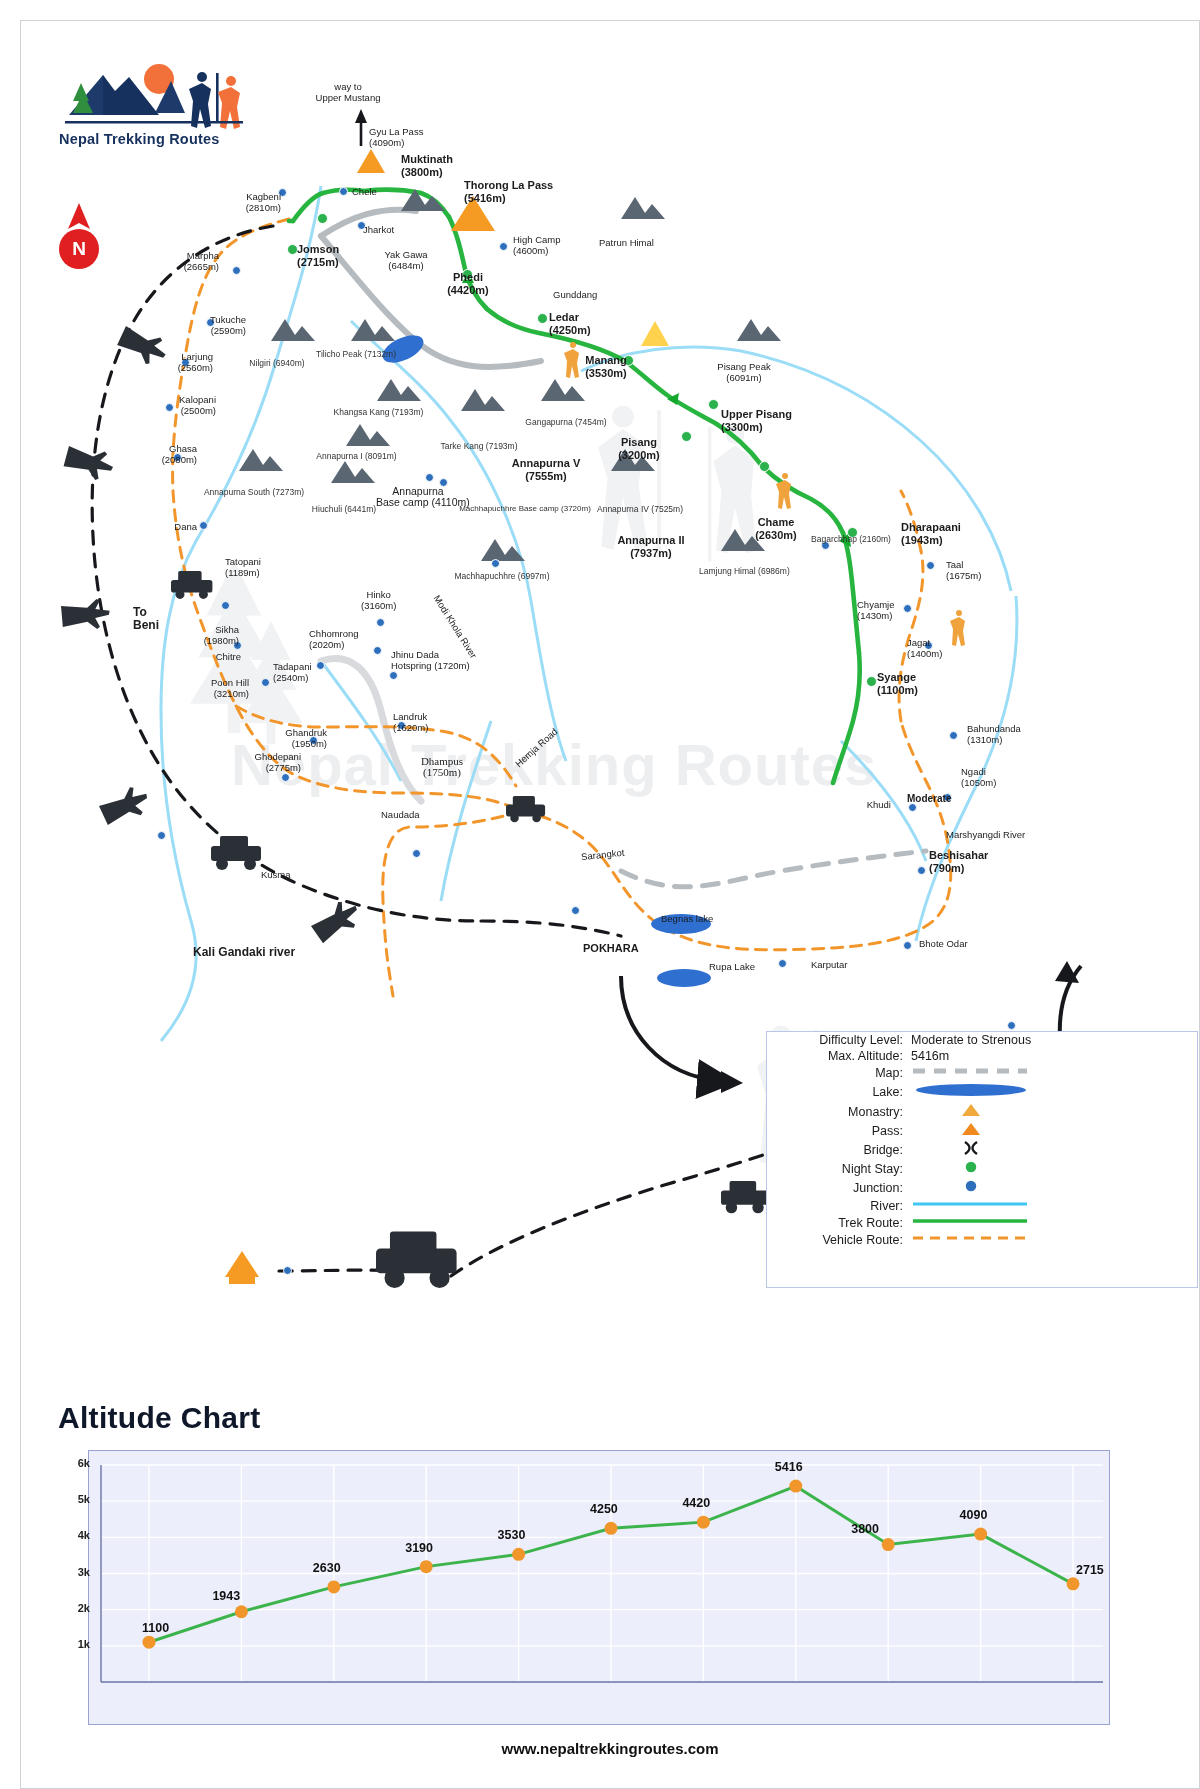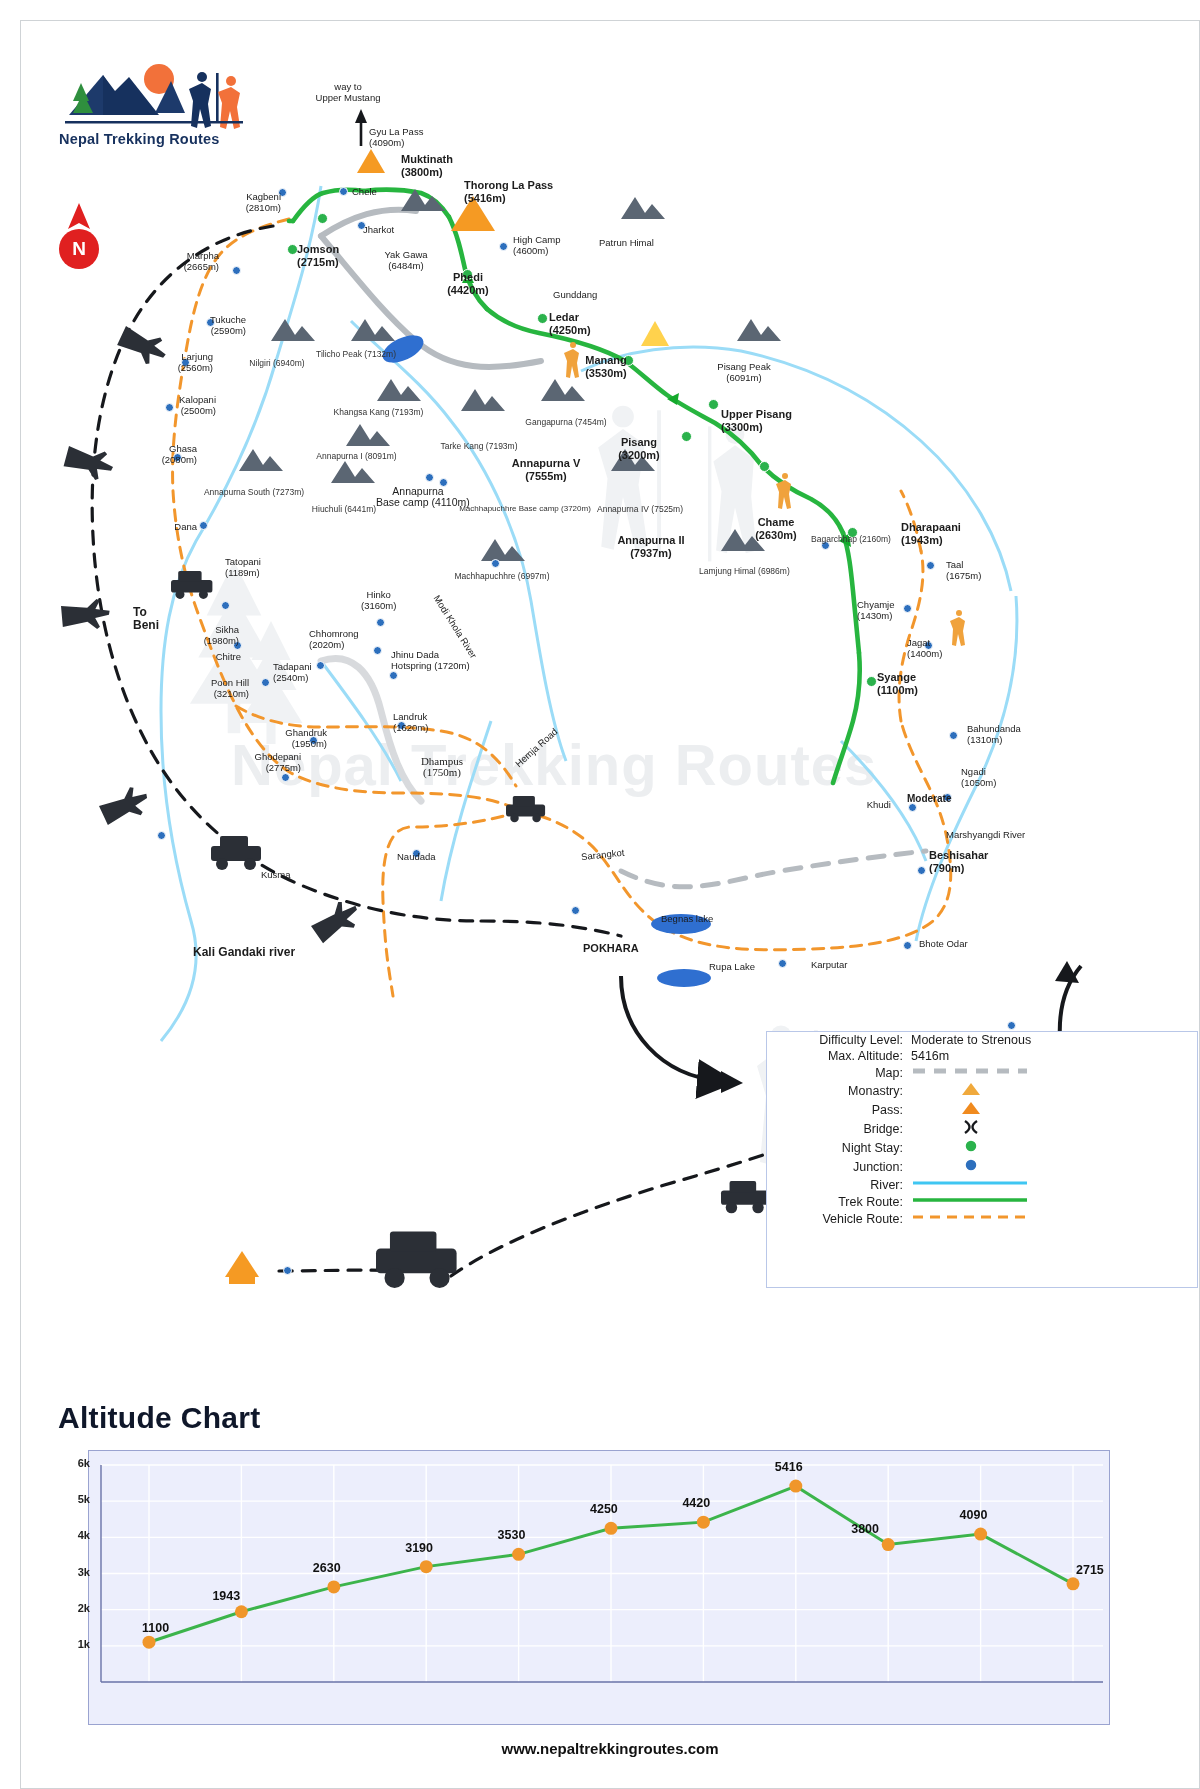--- a/index.html
+++ b/index.html
@@ -648,21 +648,21 @@
   <div class="lbl c" style="left:390px; top:735px; width:62px; font-size:11px;font-family:Liberation Serif, serif;">
     <span>Dhampus</span>
     <span class="sub">(1750m)</span>
   </div>
   <div class="lbl r" style="left:800px; top:778px; width:70px;">
     <span>Khudi</span>
   </div>
   <div class="lbl b" style="left:886px; top:772px; font-size:10px;">
     <span>Moderate</span>
   </div>
-  <div class="lbl" style="left:360px; top:830px;margin-left:16px;">
+  <div class="lbl" style="left:360px; top:788px;">
     <span>Naudada</span>
   </div>
   <div class="lbl" style="left:560px; top:828px; transform:rotate(-6deg);">
     <span>Sarangkot</span>
   </div>
   <div class="lbl b" style="left:908px; top:828px;">
     <span>Beshisahar</span>
     <span class="sub">(790m)</span>
   </div>
   <div class="lbl" style="left:240px; top:848px;">
@@ -716,20 +716,28 @@
       </tr>
       <tr>
         <td class="k">Max. Altitude:</td>
         <td class="v">5416m</td>
       </tr>
       <tr>
         <td class="k">Map:</td>
         <td class="v">
           <svg width="120" height="12">
                   <line x1="2" y1="6" x2="116" y2="6" stroke="#b6bbc0" stroke-width="5" stroke-dasharray="12 9"></line>
+                </svg>
+        </td>
+      </tr>
+      <tr>
+        <td class="k">Lake:</td>
+        <td class="v">
+          <svg width="120" height="16">
+                  <ellipse cx="60" cy="8" rx="55" ry="6" fill="#2f6fd0"></ellipse>
                 </svg>
         </td>
       </tr>
       <tr>
         <td class="k">Monastry:</td>
         <td class="v">
           <svg width="120" height="14">
                   <polygon points="60,1 69,13 51,13" fill="#f0a93c"></polygon>
                 </svg>
         </td>

